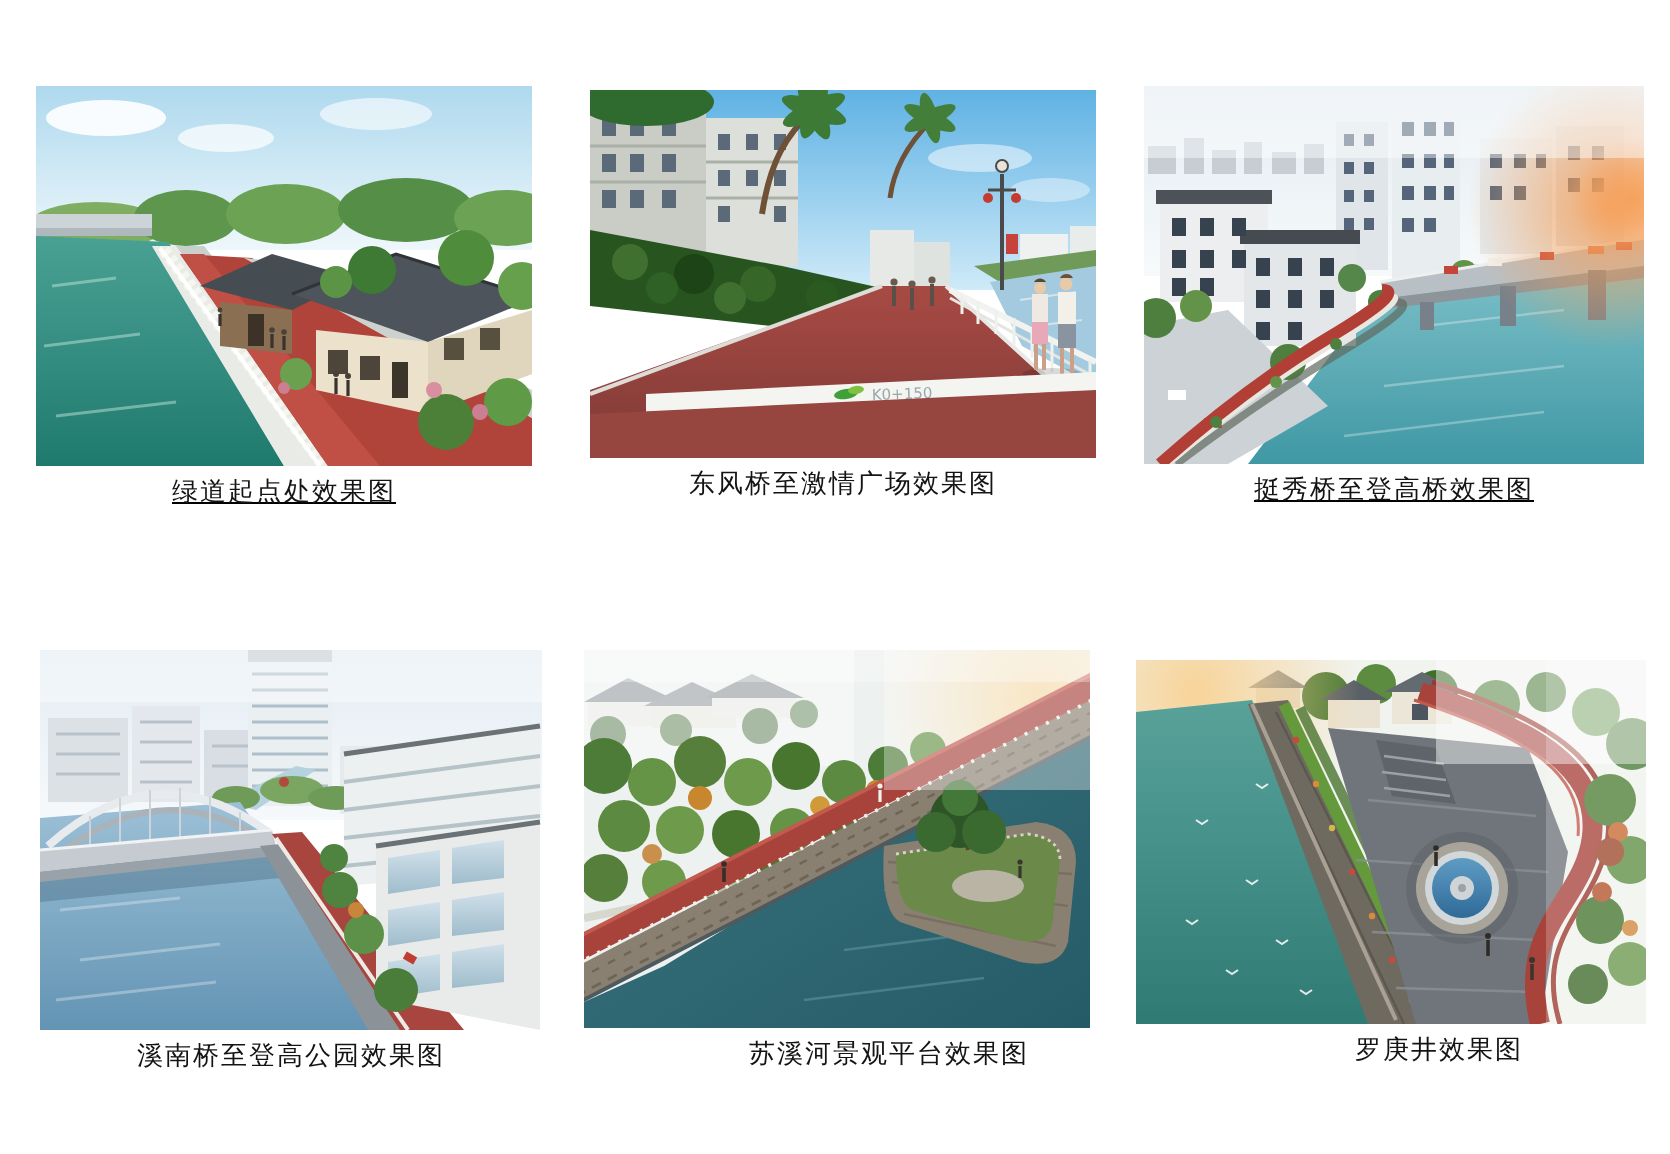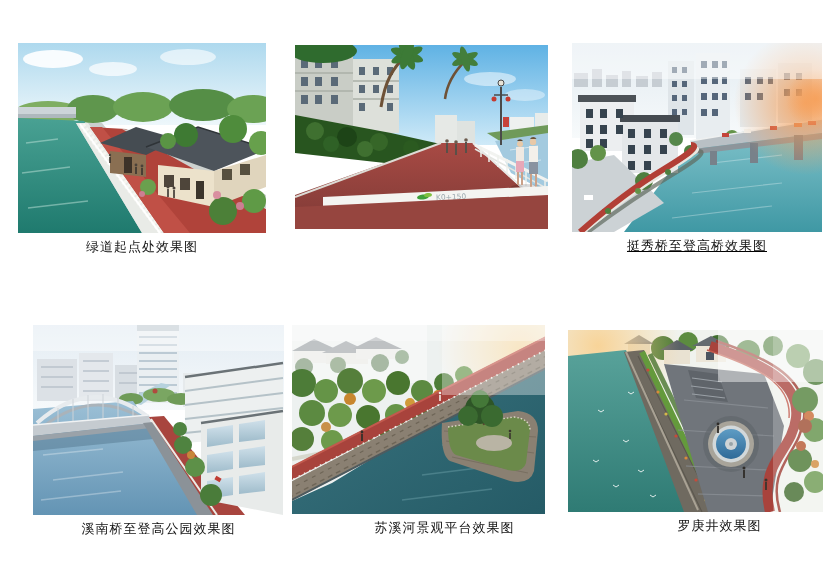--- a/index.html
+++ b/index.html
@@ -13,21 +13,21 @@
   .caption{
     text-align:center;font-size:13px;line-height:15px;color:#141414;
     margin-top:6px;letter-spacing:1px;white-space:nowrap;
   }
 </style>
 </head>
 <body>
 
 <div class="page">
 
-  <div class="figure" style="left:18px;top:43px;width:248px;">
+  <div class="figure" style="left:18px;top:43px;width:248px;text-decoration:underline;">
     <svg width="248" height="190" viewBox="0 0 248 190">
       <defs>
         <linearGradient id="g1sky" x1="0" y1="0" x2="0" y2="1">
             <stop offset="0" stop-color="#aed9ee"></stop>
             <stop offset="1" stop-color="#eef7fb"></stop>
           </linearGradient>
         <linearGradient id="g1water" x1="0" y1="0" x2="0" y2="1">
             <stop offset="0" stop-color="#49a193"></stop>
             <stop offset="1" stop-color="#1f7a6e"></stop>
           </linearGradient>
@@ -236,20 +236,21 @@
       <g>
         <polygon points="28,152 253,141 253,150 28,162" fill="#f4f4f1"></polygon>
         <ellipse cx="128" cy="152" rx="6" ry="2.5" fill="#3fa03a" transform="rotate(-8 128 152)"></ellipse>
         <ellipse cx="133" cy="150" rx="4" ry="2" fill="#7fc040" transform="rotate(-8 133 150)"></ellipse>
         <text x="141" y="155" font-size="7.5" fill="#9aa8ae" font-family="'DejaVu Sans',sans-serif" transform="rotate(-2 141 155)">K0+150</text>
       </g>
       <g>
         <polygon points="0,162 253,150 253,184 0,184" fill="#96453f"></polygon>
       </g>
     </svg>
+    <div class="caption">东风桥至激情广场效果图</div>
   </div>
 
   <div class="figure" style="left:572px;top:43px;width:250px;text-decoration:underline;">
     <svg width="250" height="189" viewBox="0 0 250 189">
       <defs>
         <linearGradient id="g3sky" x1="0" y1="0" x2="0" y2="1">
             <stop offset="0" stop-color="#e2ebf1"></stop>
             <stop offset="1" stop-color="#f7fafb"></stop>
           </linearGradient>
         <linearGradient id="g3water" x1="0" y1="0" x2="0" y2="1">
@@ -370,21 +371,21 @@
           <circle cx="66" cy="148" r="3" fill="#639349"></circle>
           <circle cx="96" cy="129" r="3" fill="#4e7f3f"></circle>
       </g>
       <g>
         <rect width="250" height="36" fill="#ffffff" opacity=".45"></rect>
       </g>
     </svg>
     <div class="caption">挺秀桥至登高桥效果图</div>
   </div>
 
-  <div class="figure" style="left:33px;top:325px;width:251px;">
+  <div class="figure" style="left:20px;top:325px;width:251px;">
     <svg width="251" height="190" viewBox="0 0 251 190">
       <defs>
         <linearGradient id="g4sky" x1="0" y1="0" x2="0" y2="1">
             <stop offset="0" stop-color="#e3ecf3"></stop>
             <stop offset="1" stop-color="#f6f9fb"></stop>
           </linearGradient>
         <linearGradient id="g4water" x1="0" y1="0" x2="0" y2="1">
             <stop offset="0" stop-color="#9cc0d6"></stop>
             <stop offset="1" stop-color="#6394b4"></stop>
           </linearGradient>

